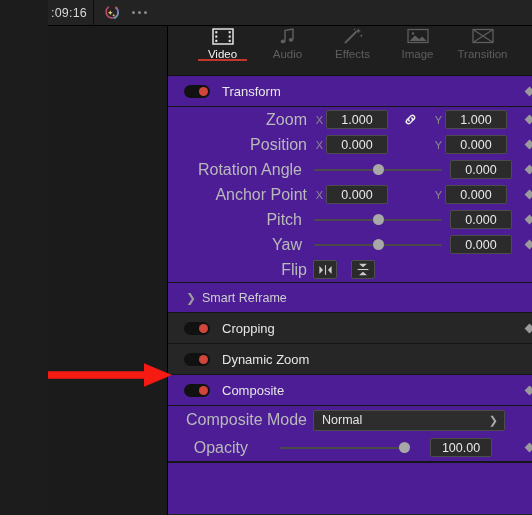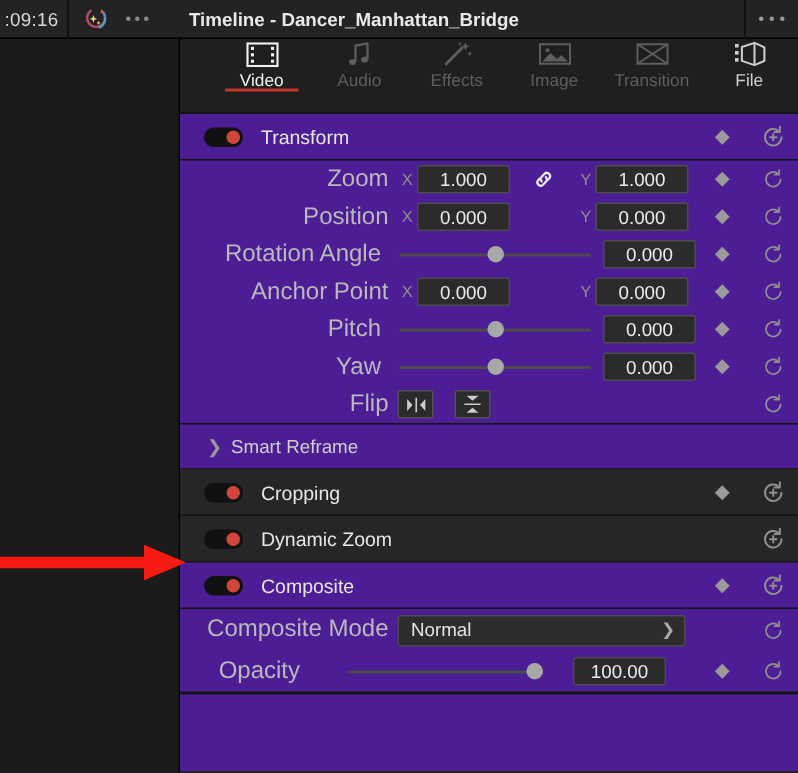--- a/index.html
+++ b/index.html
@@ -13,20 +13,21 @@
     overflow: hidden;
     font-family: "Liberation Sans", sans-serif;
     -webkit-font-smoothing: antialiased;
   }
 
   #app {
     position: relative;
     width: 422px;
     height: 515px;
     background: #1d1d1d;
+    margin-left: 48px;
   }
 
   
   .left-pane {
     position: absolute;
     left: 0; top: 0;
     width: 120px;
     height: 515px;
     background: #1b1b1b;
     border-right: 1px solid #000;
@@ -392,21 +393,20 @@
         <span class="dot"></span>
         <span class="dot"></span>
         <span class="dot"></span>
       </div>
     </div>
   </div>
 
   <div class="inspector">
 
     <div class="insp-header">
-      <span class="insp-title">Timeline - Dancer_Manhattan_Bridge</span>
       <div class="hdr-right">
         <div class="hdr-sep"></div>
         <div class="hdr-dots">
           <span class="dot"></span>
           <span class="dot"></span>
           <span class="dot"></span>
         </div>
       </div>
     </div>
 

